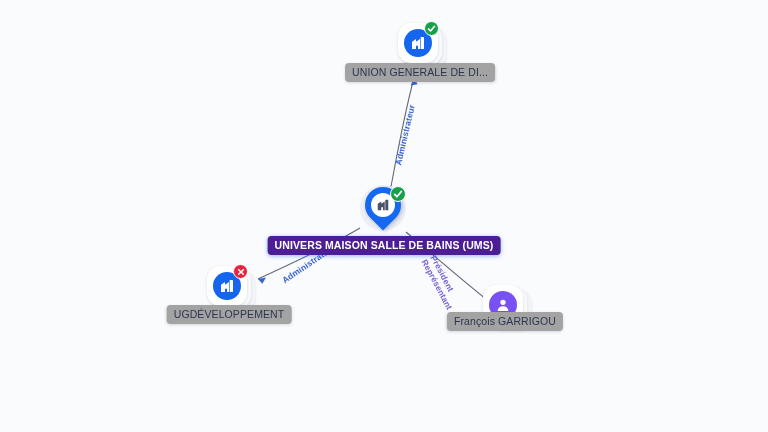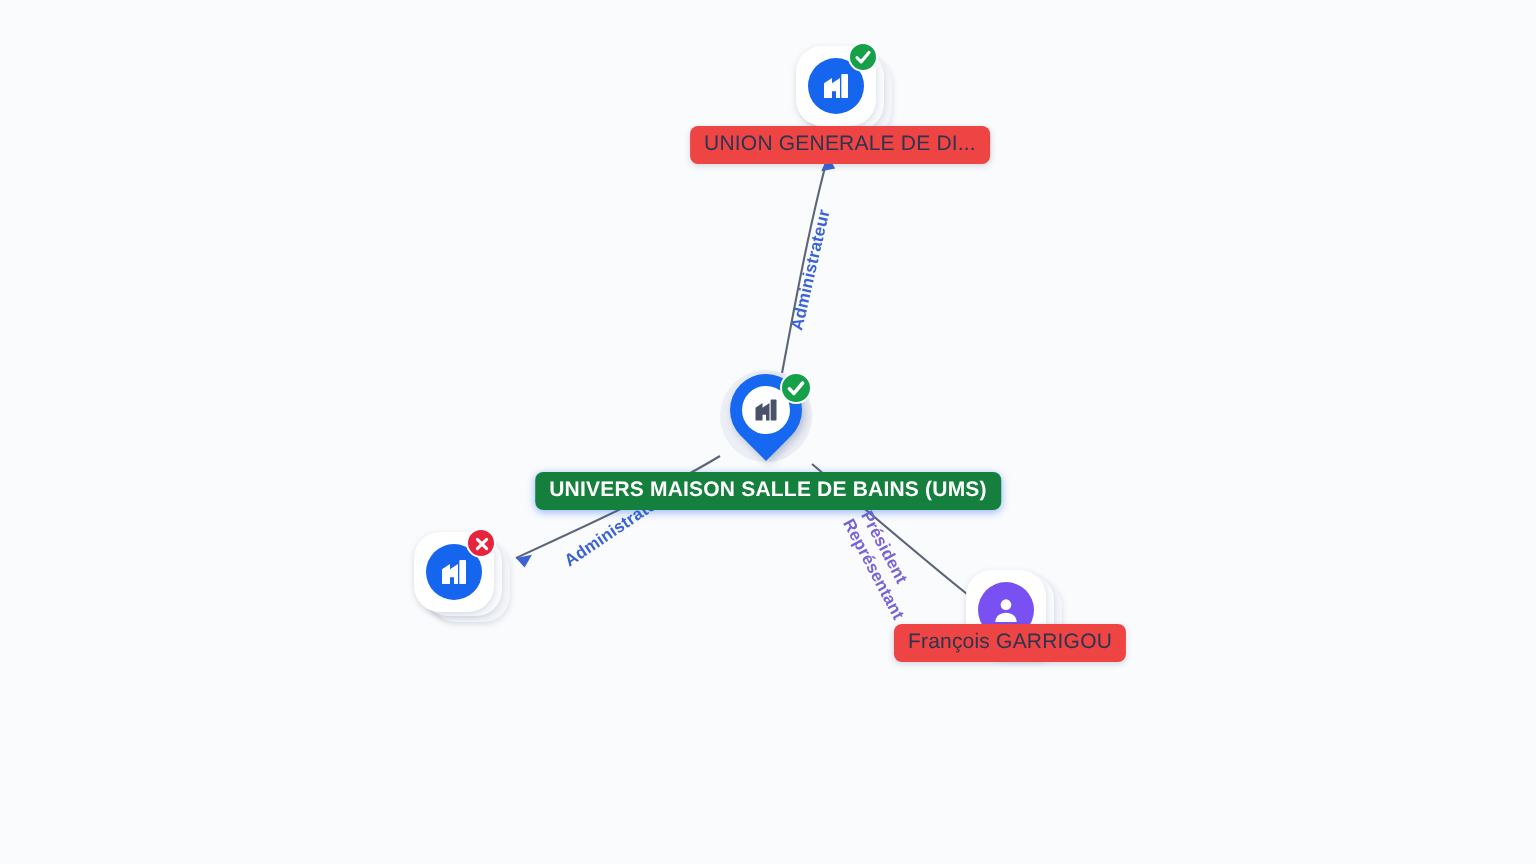--- a/index.html
+++ b/index.html
@@ -139,27 +139,27 @@
   }
 
   
   .node-label {
     position: absolute;
     transform: translate(-50%, 0);
     white-space: nowrap;
     font-size: 10.5px;
     letter-spacing: 0.1px;
     color: #2c3550;
-    background: #ef4444;
+    background: #a3a3a3;
     border-radius: 4px;
     padding: 3px 7px 3.5px 7px;
     box-shadow: 0 1px 3px rgba(40,55,90,0.18);
   }
   .node-label.selected {
-    background: #15803d;
+    background: #4c1d95;
     color: #ffffff;
     font-weight: 600;
     box-shadow: 0 1px 4px rgba(11,92,245,0.45);
   }
 
   
   .edge-label {
     position: absolute;
     white-space: nowrap;
     font-size: 8.5px;
@@ -245,20 +245,21 @@
         </svg>
       </div>
       <div class="badge err">
         <svg width="8" height="8" viewBox="0 0 24 24" fill="none" stroke="#ffffff" stroke-width="4.5" stroke-linecap="round">
           <line x1="5" y1="5" x2="19" y2="19"></line>
           <line x1="19" y1="5" x2="5" y2="19"></line>
         </svg>
       </div>
     </div>
   </div>
+  <div class="node-label" style="left:229px; top:305px;">UGDÉVELOPPEMENT</div>
 
   <div class="node" style="left:505px; top:307px;">
     <div class="card-stack">
       <div class="card c3"></div>
       <div class="card c2"></div>
       <div class="card c1"></div>
       <div class="icon-circle person">
         <svg width="16" height="16" viewBox="0 0 24 24" fill="#ffffff">
           <circle cx="12" cy="8" r="4"></circle>
           <path d="M4 21c0-4.4 3.6-7 8-7s8 2.6 8 7z"></path>

